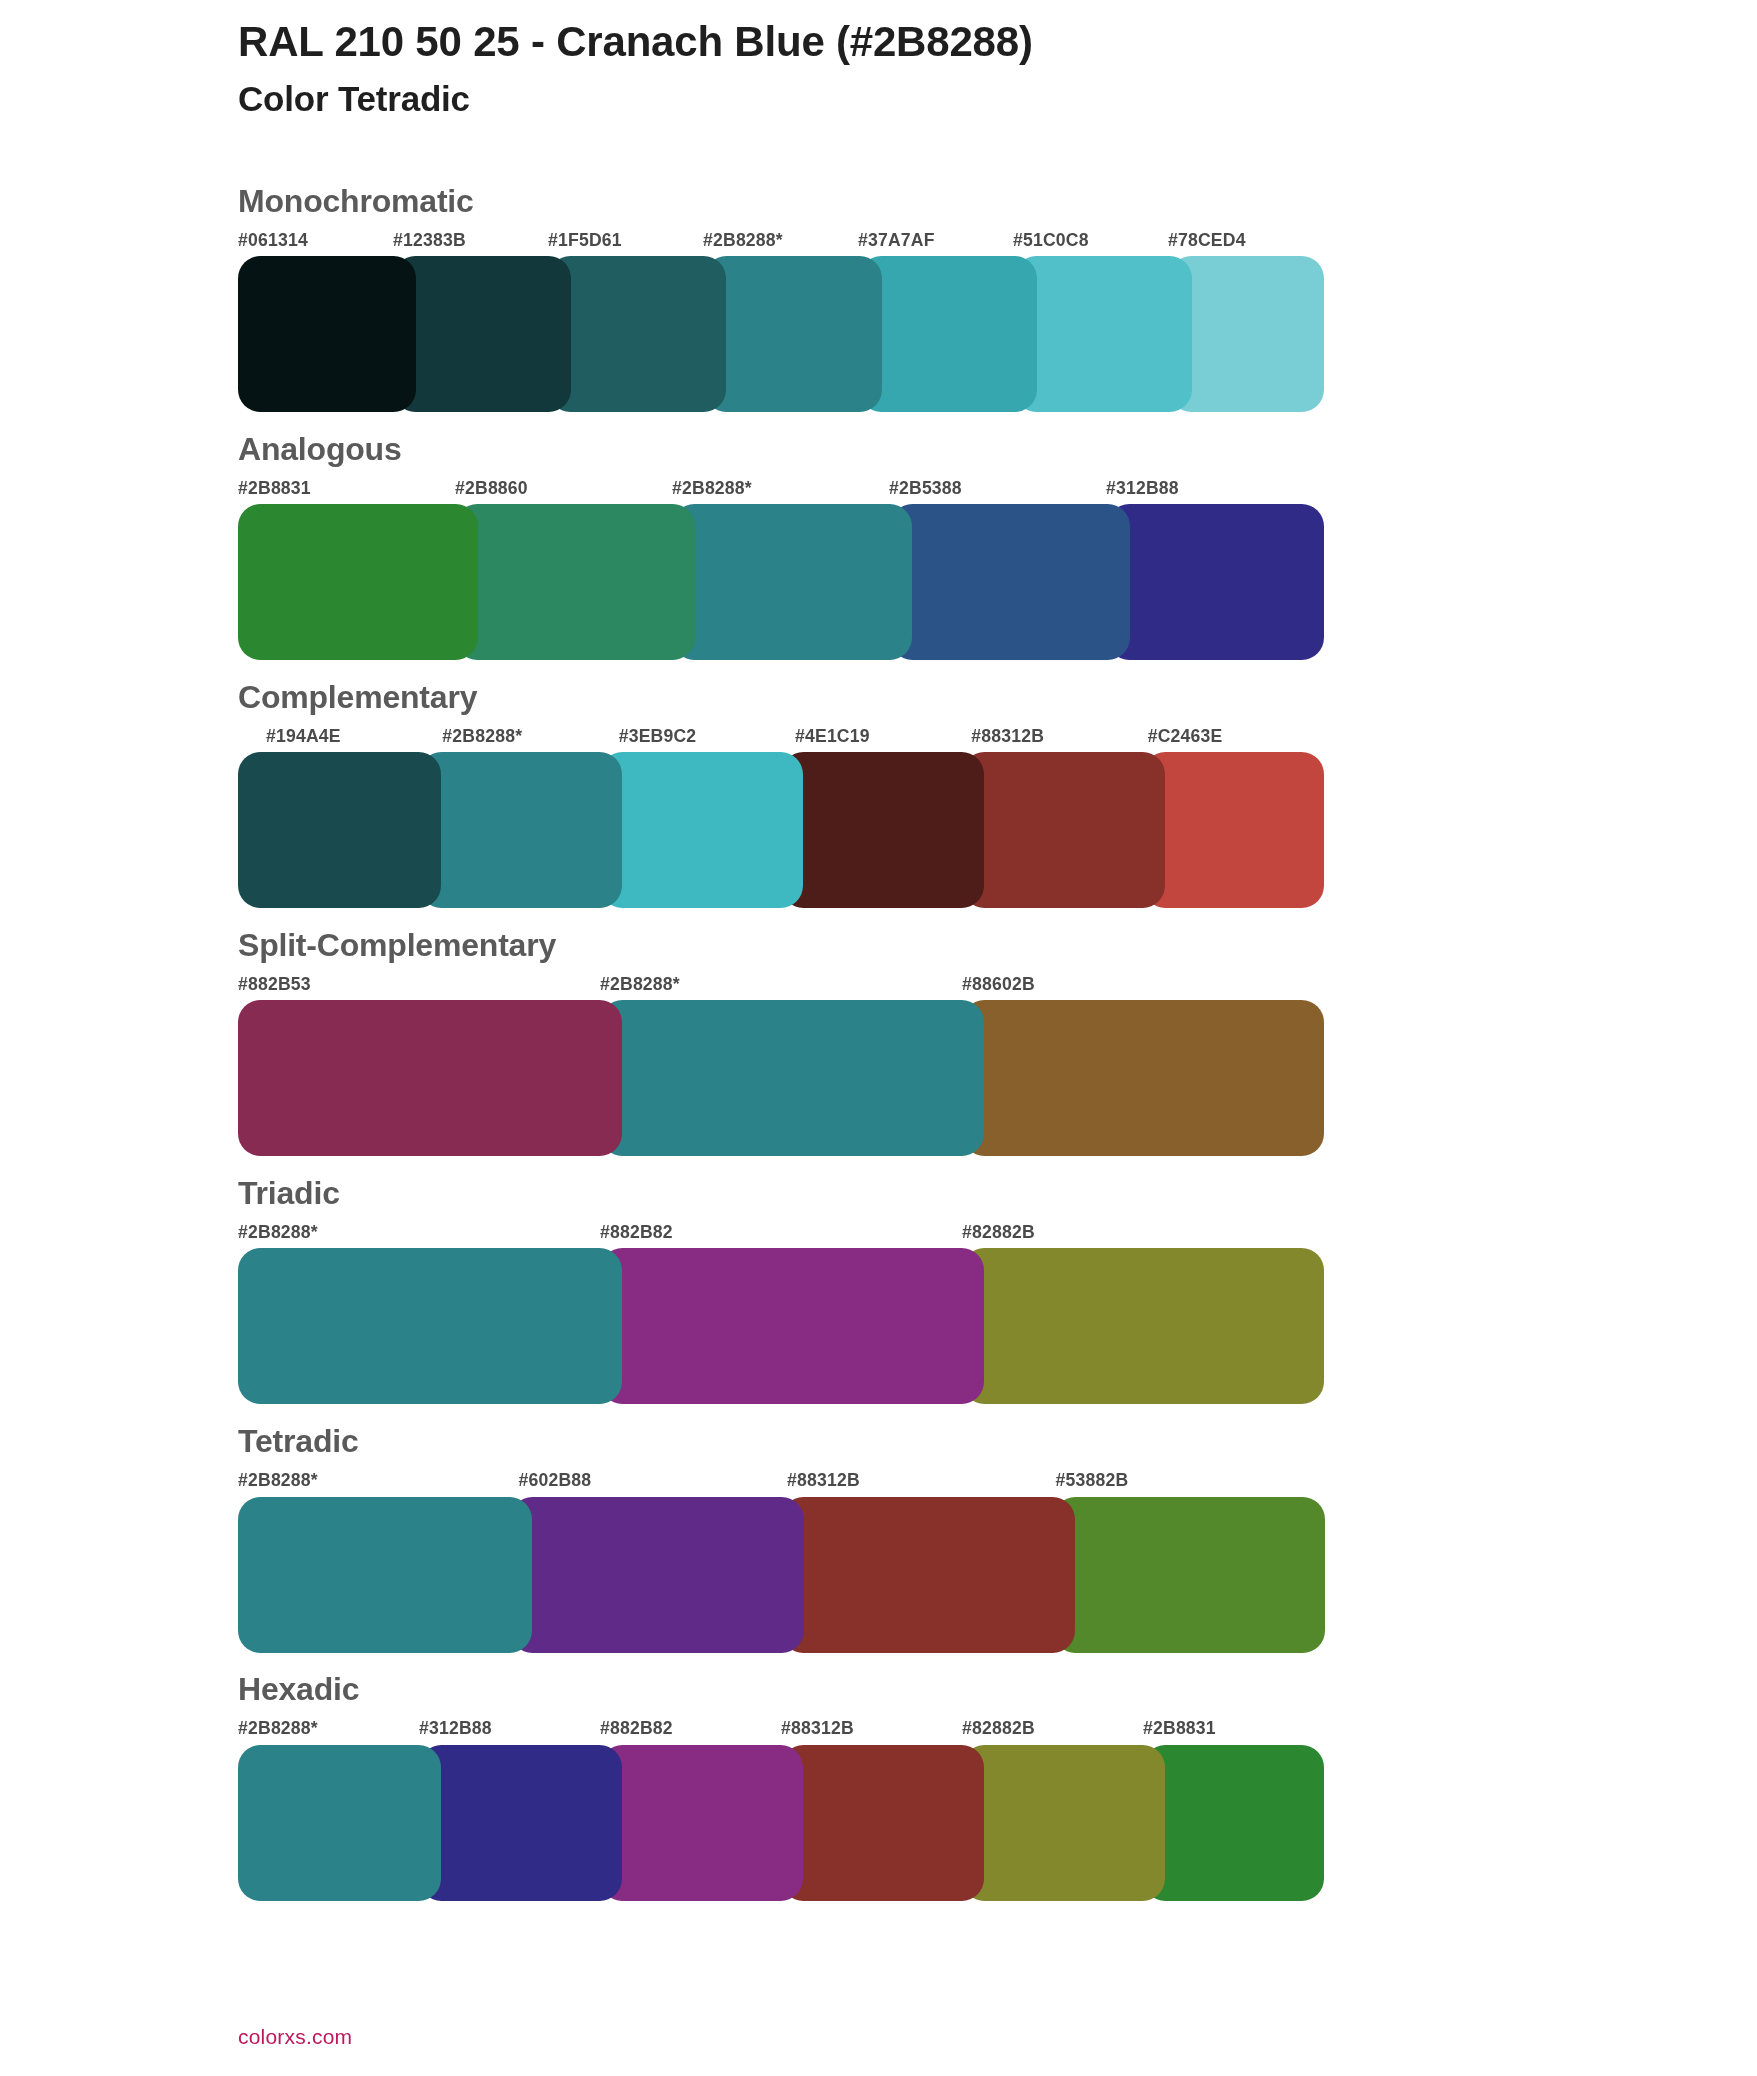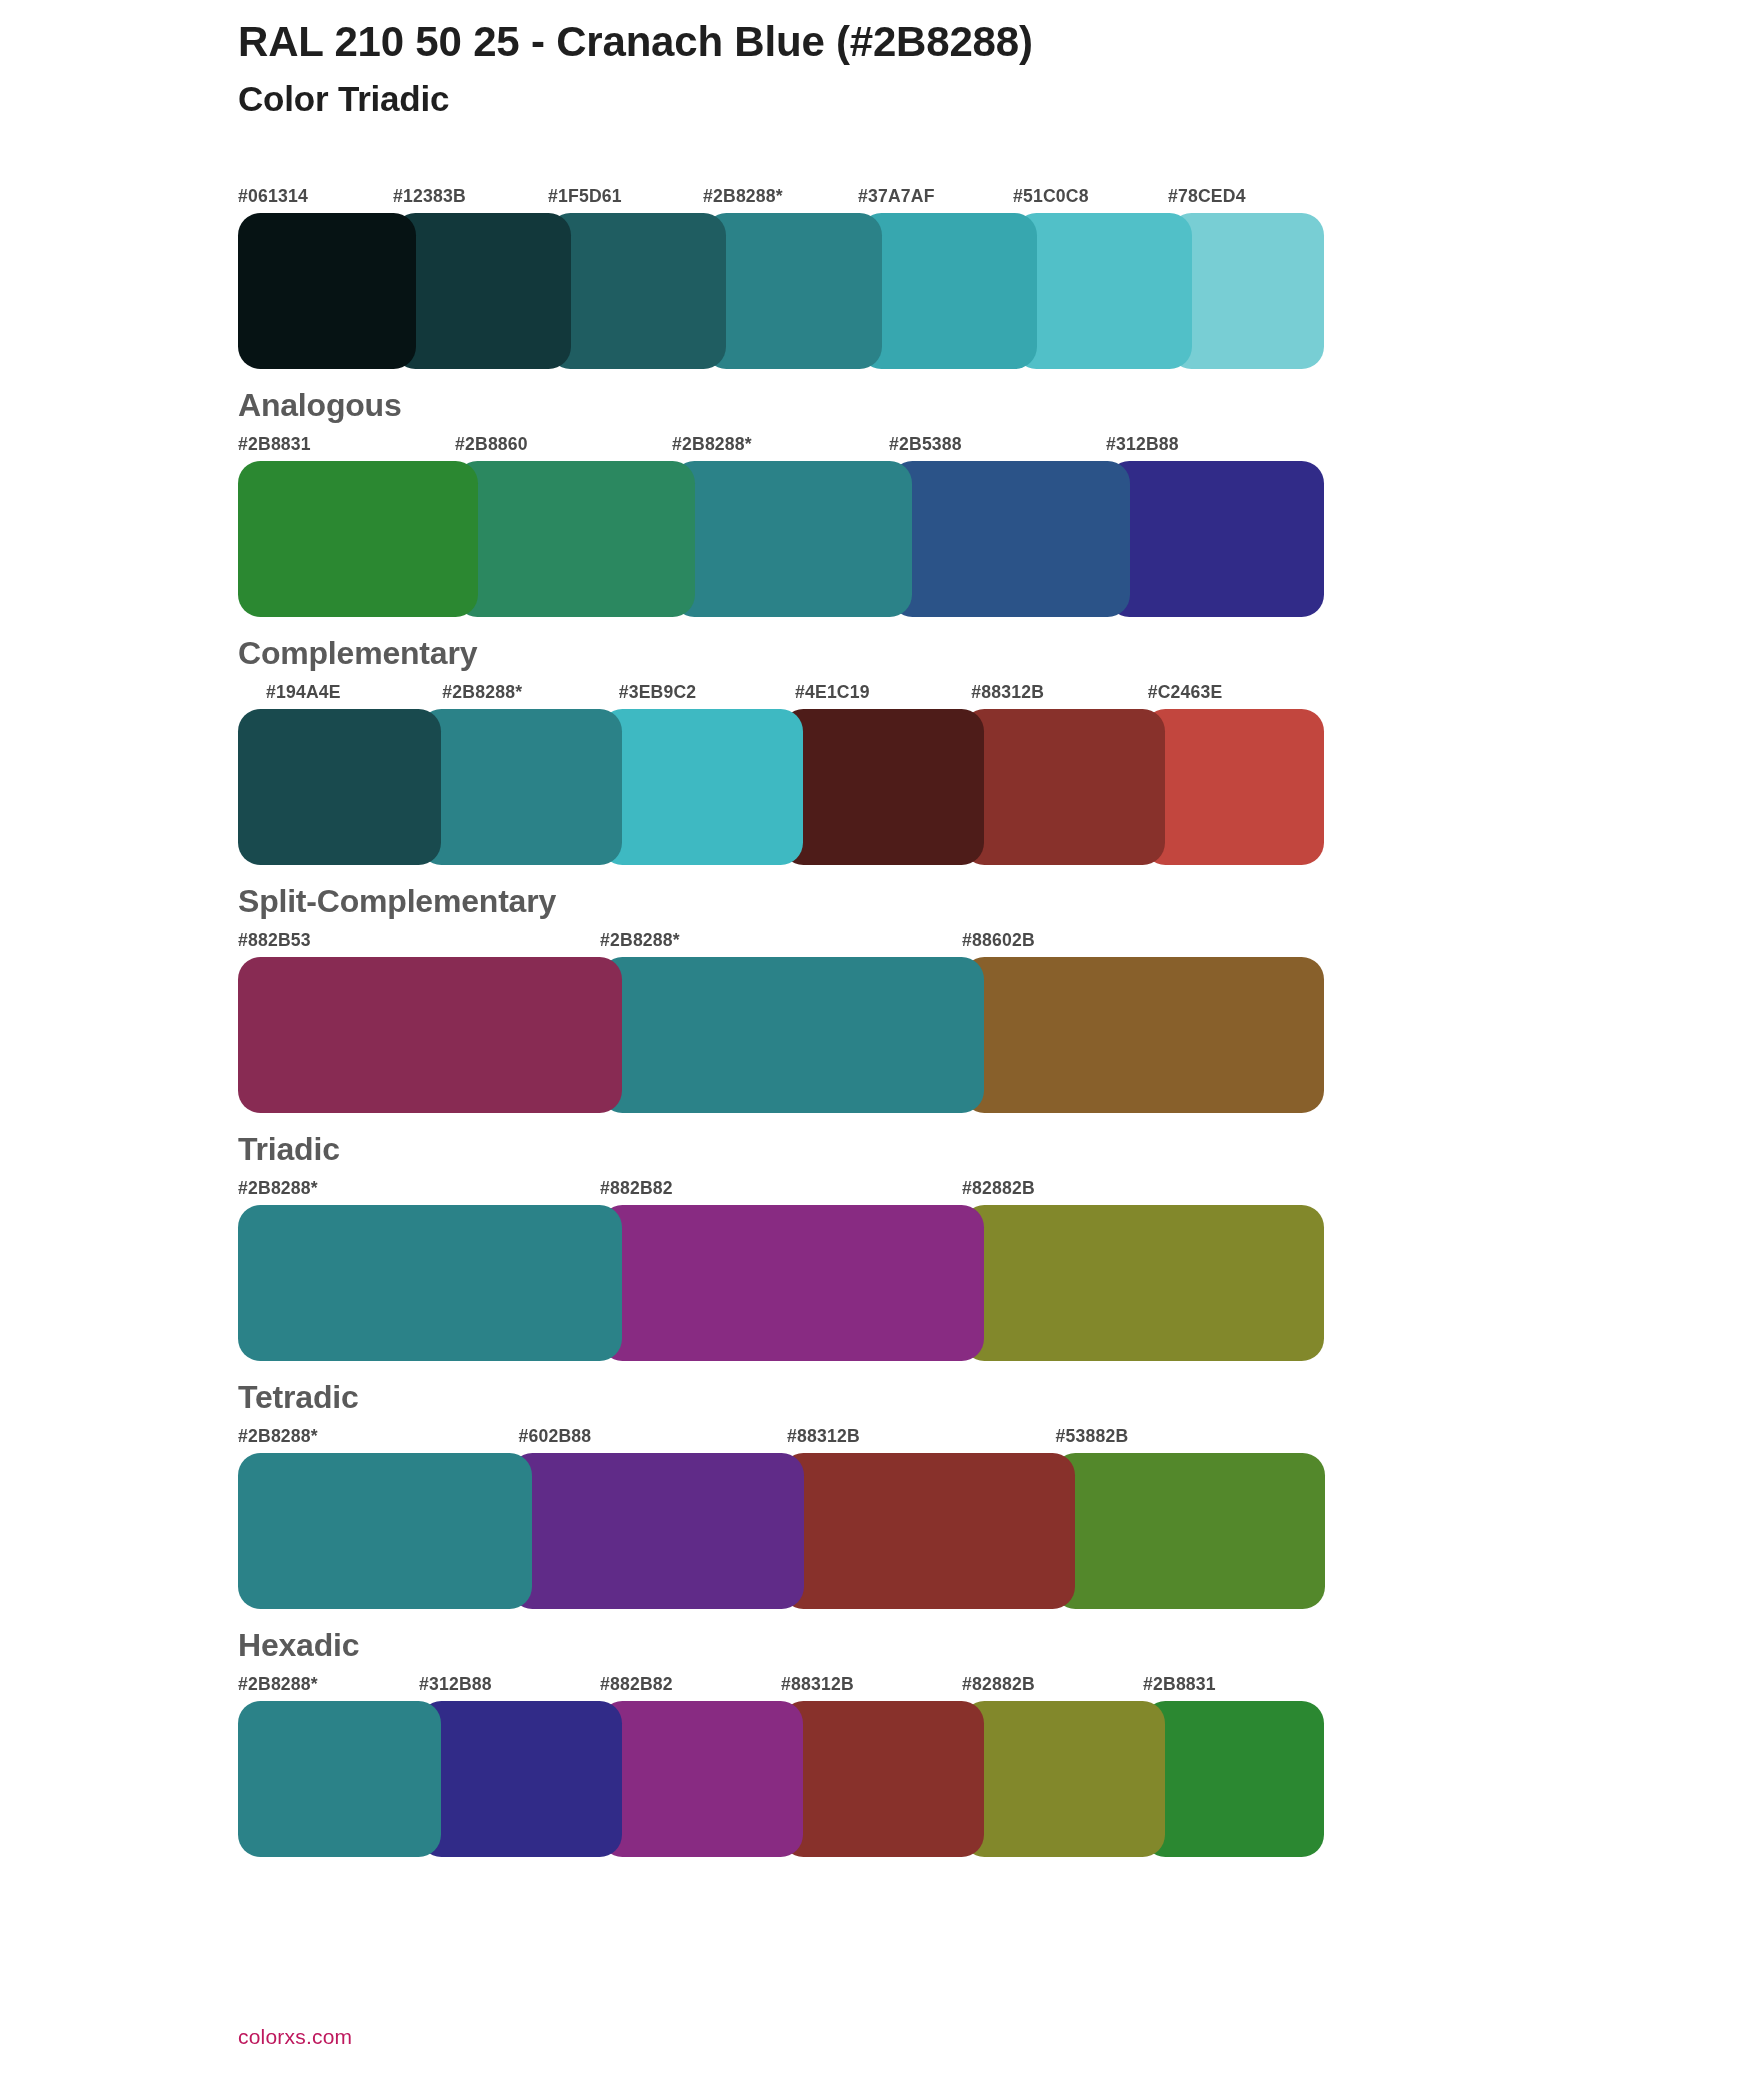--- a/index.html
+++ b/index.html
@@ -109,25 +109,26 @@
     letter-spacing: 0.2px;
   }
 </style>
 </head>
 <body>
 
 <div class="page">
 
   <div class="header">
     <h1 class="page-title">RAL 210 50 25 - Cranach Blue (#2B8288)</h1>
-    <h2 class="page-subtitle">Color Triadic</h2>
+    <h2 class="page-subtitle">Color Tetradic</h2>
   </div>
 
   <div class="sections" id="sections-root">
       <div class="section">
+        <h3 class="section-title">Monochromatic</h3>
         <div class="swatch-labels">
           <div class="swatch-label" style="width: 155px;">#061314</div>
           <div class="swatch-label" style="width: 155px;">#12383B</div>
           <div class="swatch-label" style="width: 155px;">#1F5D61</div>
           <div class="swatch-label" style="width: 155px;">#2B8288*</div>
           <div class="swatch-label" style="width: 155px;">#37A7AF</div>
           <div class="swatch-label" style="width: 155px;">#51C0C8</div>
           <div class="swatch-label" style="width: 155px;">#78CED4</div>
         </div>
         <div class="swatch-bar" style="width: 1086px; height: 156px;">

